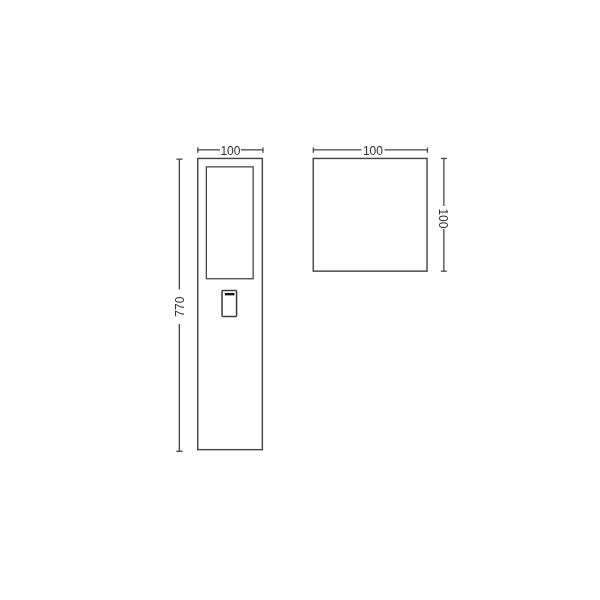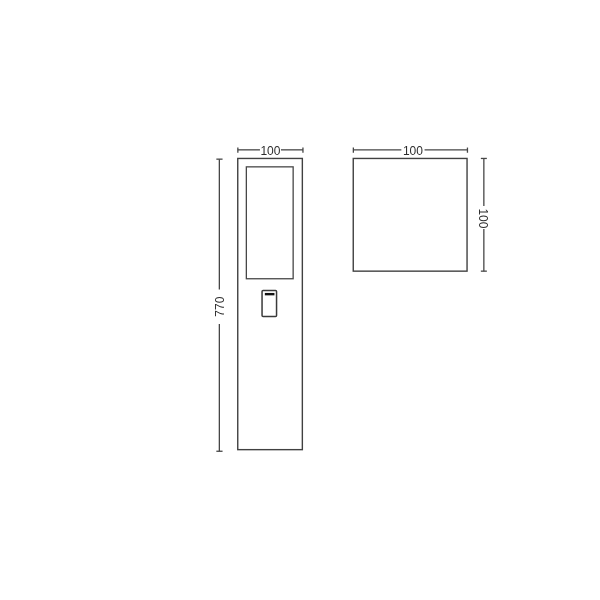--- a/index.html
+++ b/index.html
@@ -1,16 +1,16 @@
 <!DOCTYPE html>
 <html><head>
 <meta charset="utf-8">
 <style>
   html,body{margin:0;padding:0;background:#ffffff;}
-  .page{width:532px;height:600px;position:relative;background:#ffffff;overflow:hidden;padding-left:40px;}
+  .page{width:532px;height:600px;position:relative;background:#ffffff;overflow:hidden;}
   text{font-family:"Liberation Sans",sans-serif;fill:#2d2d2d;}
 </style>
 </head>
 <body>
 <div class="page">
 <svg width="600" height="600" viewBox="0 0 600 600">
 
   <rect x="-1" y="-1" width="602" height="602" fill="#ffffff"></rect>
 <g transform="translate(0.45,0.45)">
 

